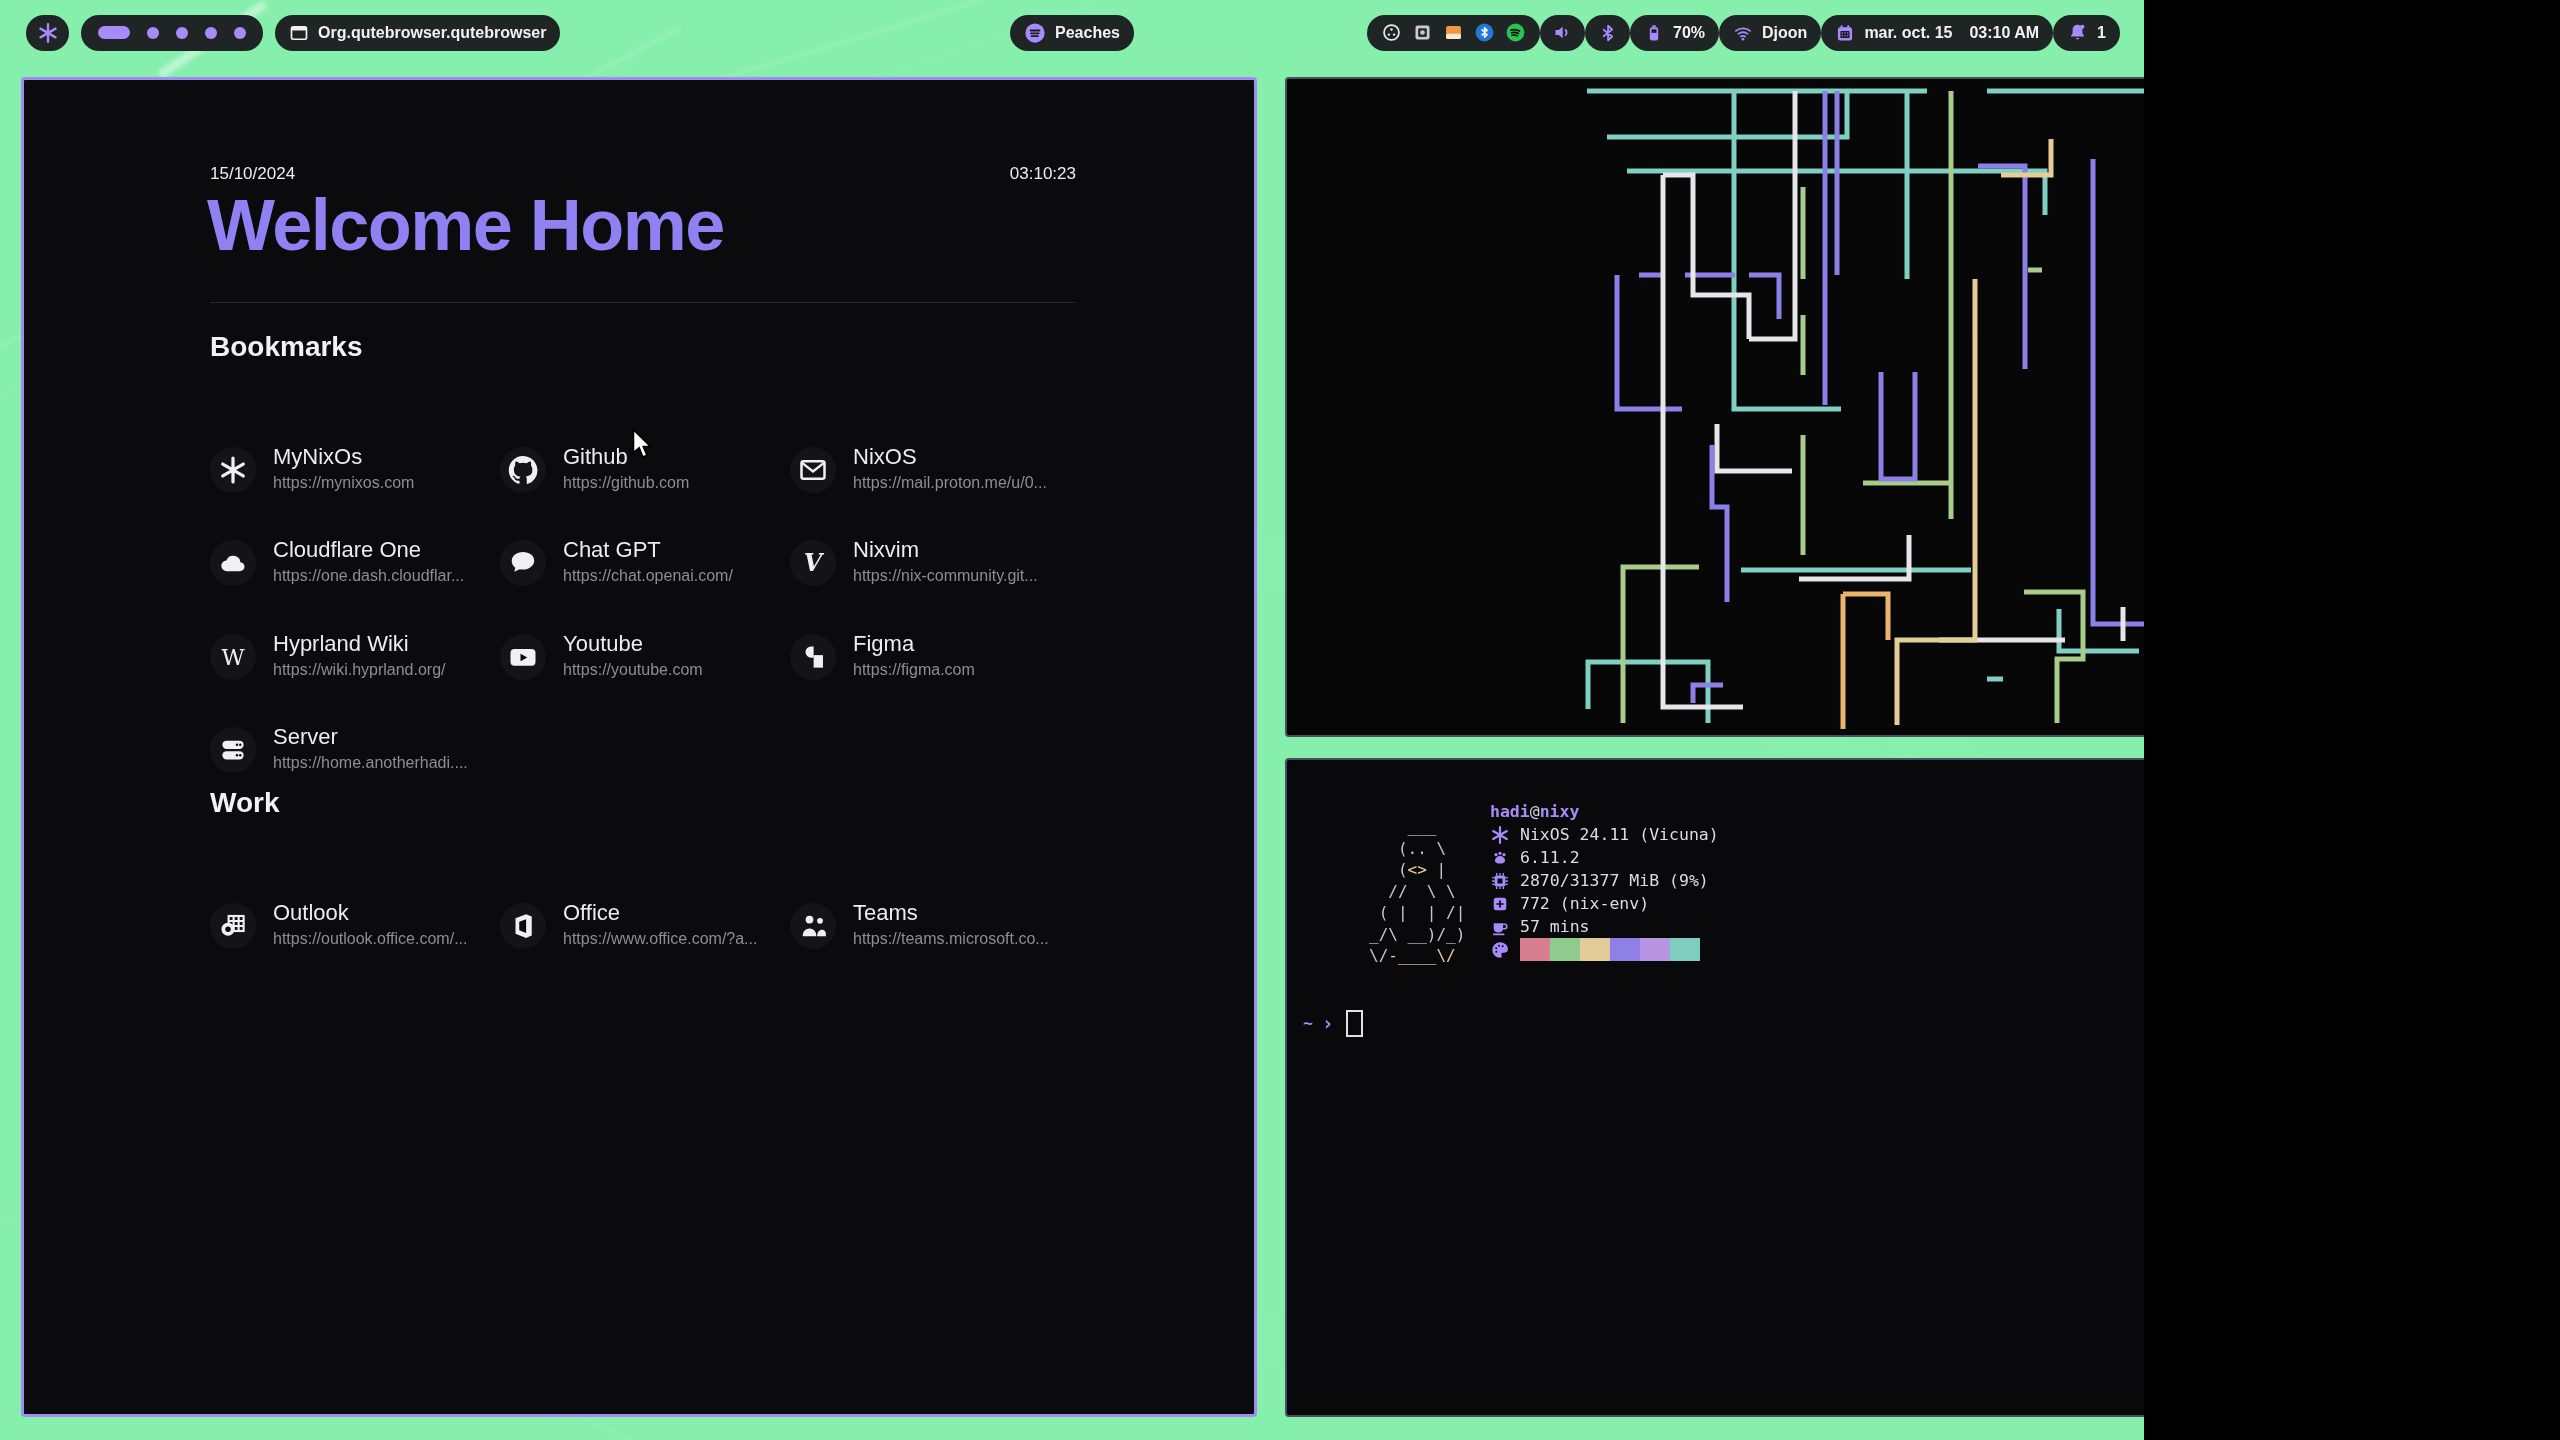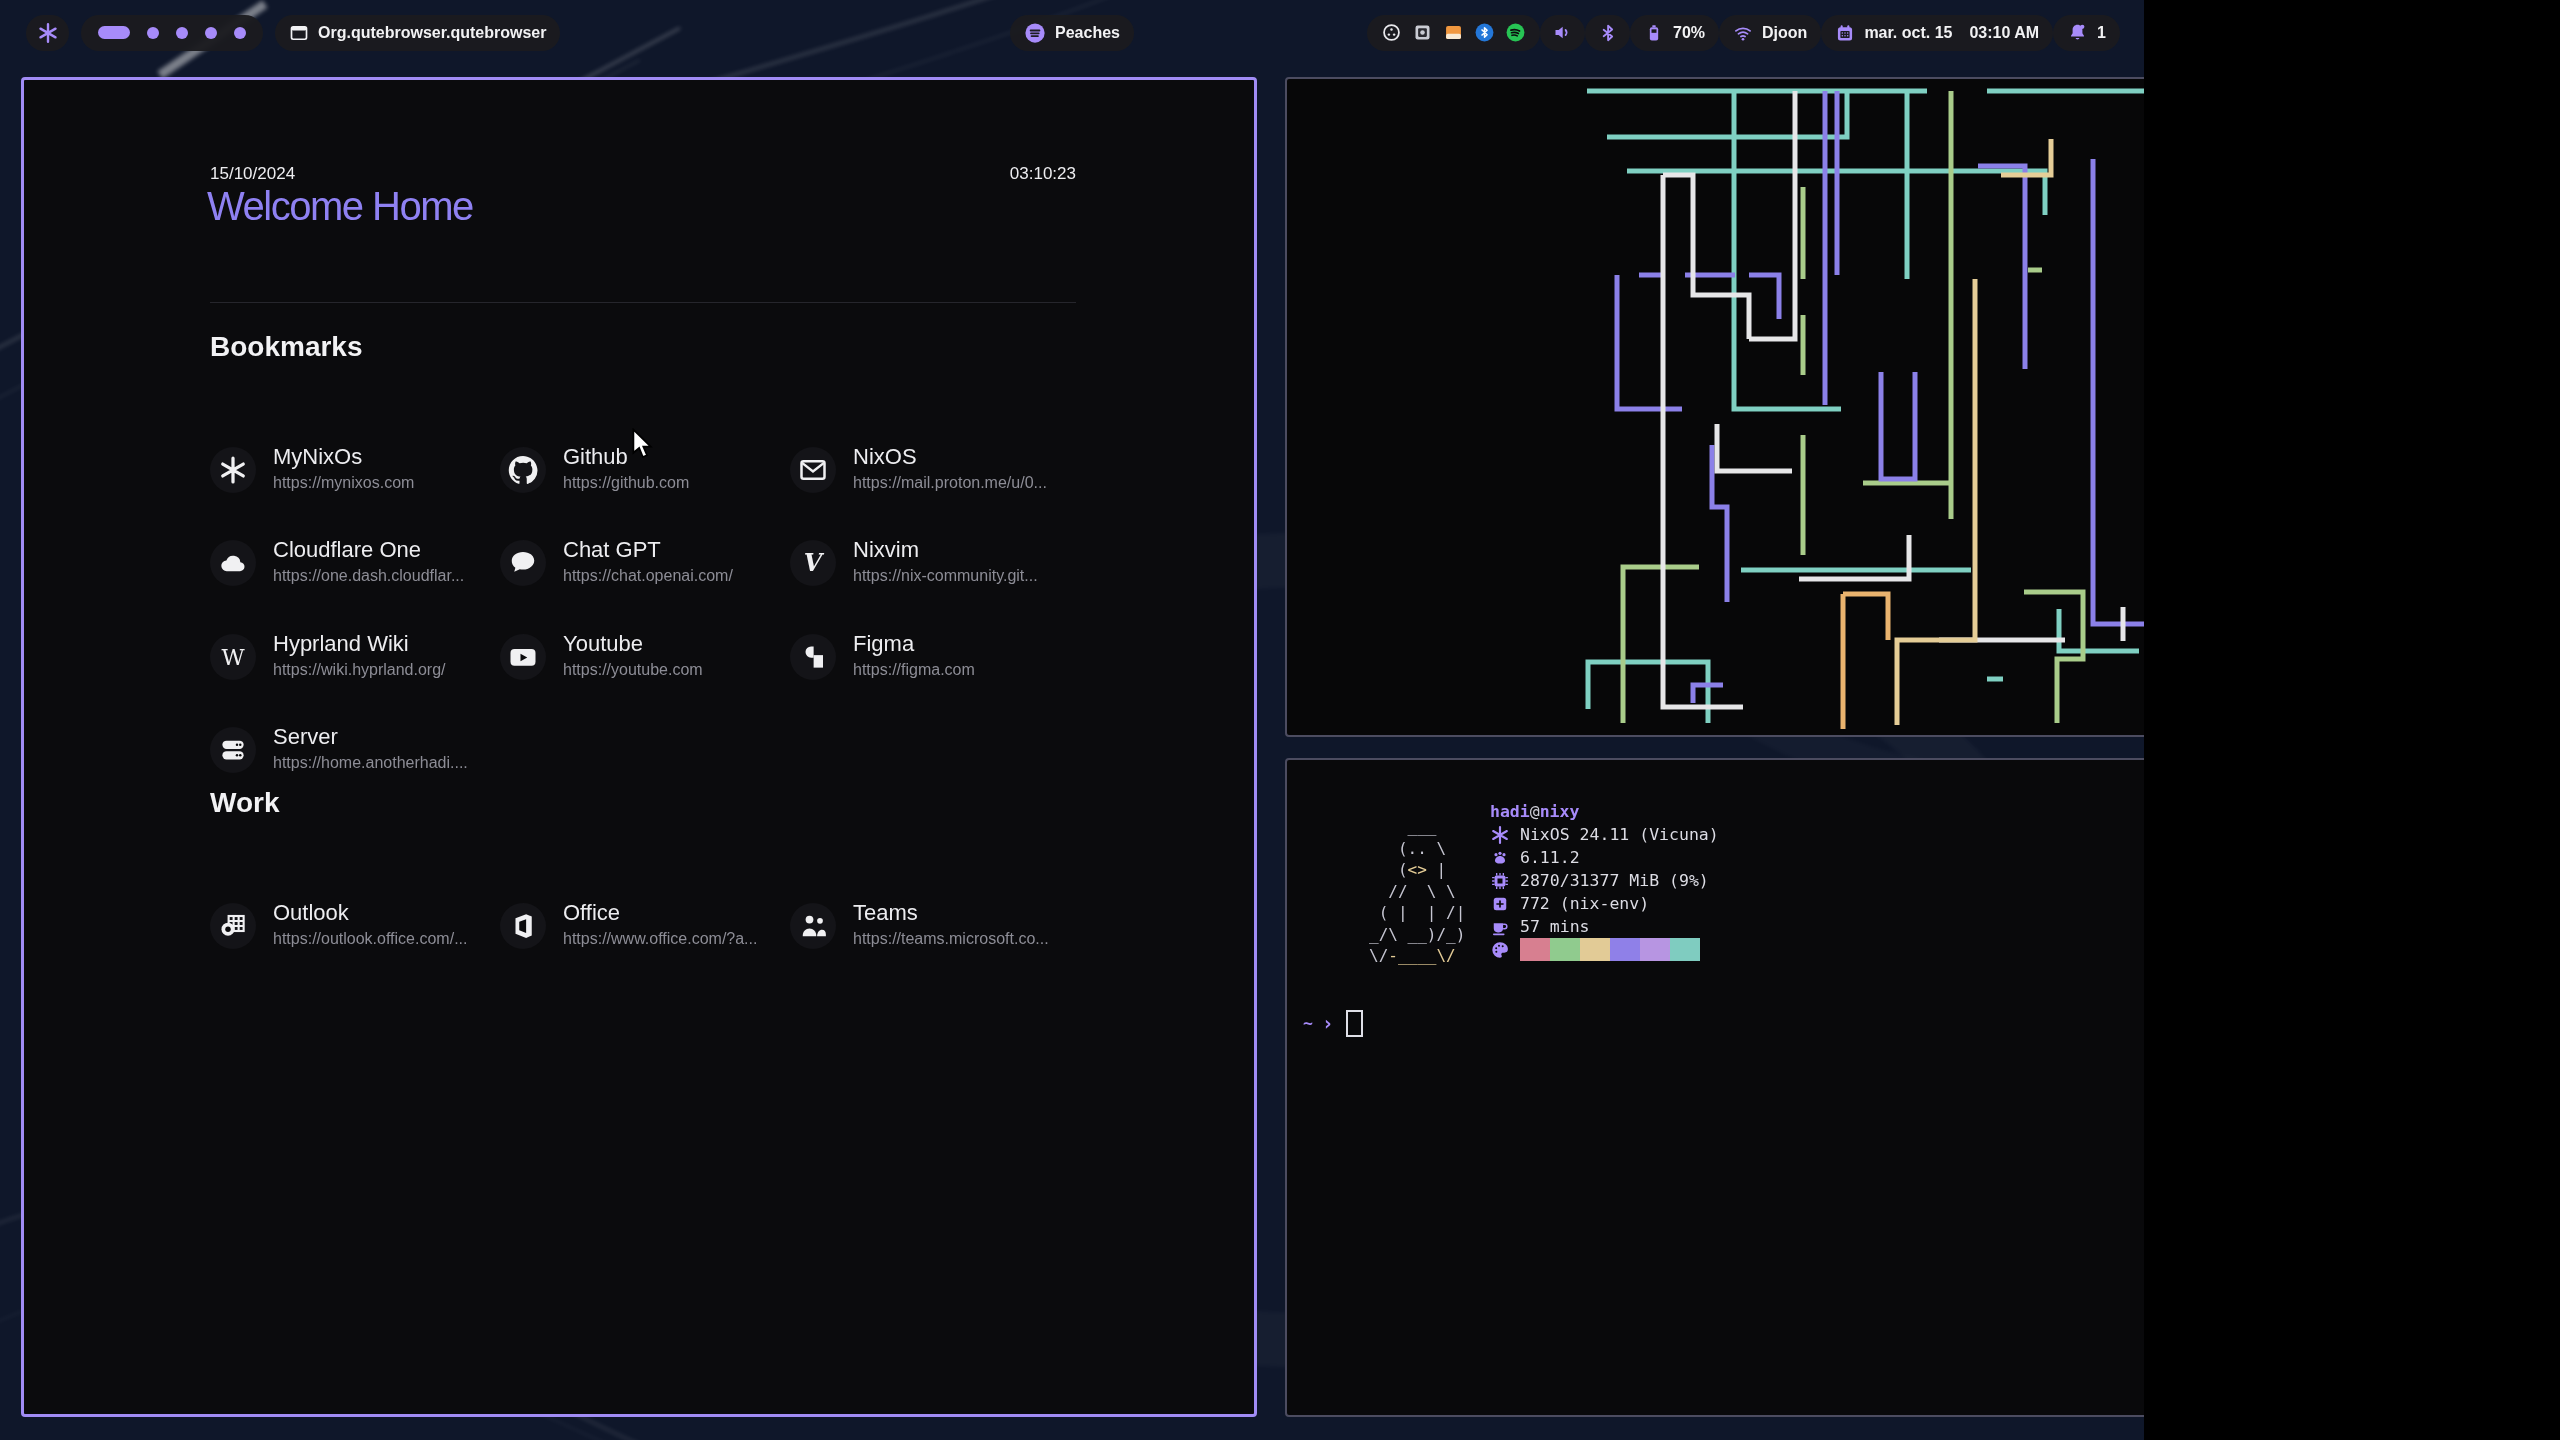--- a/index.html
+++ b/index.html
@@ -1,16 +1,16 @@
 <!DOCTYPE html>
 <html><head>
 <meta charset="utf-8">
 <style>
   html,body{margin:0;padding:0;background:#000;}
-  .stage{position:relative;width:2144px;height:1440px;overflow:hidden;background:#0f172a;
+  .stage{position:relative;width:2144px;height:1440px;overflow:hidden;background:#86efac;
          font-family:"Liberation Sans",sans-serif;}
   .wallpaper{position:absolute;inset:0;}
   
   .topbar{position:absolute;left:0;right:0;top:14px;height:37px;display:flex;align-items:center;z-index:5;}
   .tb-left{display:flex;align-items:center;gap:12px;margin-left:26px;}
   .tb-center{position:absolute;left:50%;transform:translateX(-50%);}
   .tb-right{display:flex;align-items:flex-start;margin-left:auto;margin-right:24px;}
   .pill{height:36px;background:rgba(27,27,31,.96);border-radius:18px;display:flex;align-items:center;
         gap:9px;padding:0 14px;color:#f2f2f4;font-weight:bold;font-size:16px;white-space:nowrap;}
   .logo-pill{width:43px;padding:0;justify-content:center;color:#a78bfa;}
@@ -24,21 +24,21 @@
   .tray-ic{display:inline-flex;}
   .clock-time{margin-left:8px;}
   
   .window{position:absolute;border-radius:4px;box-sizing:border-box;}
   .browser-window{left:21px;top:77px;width:1236px;height:1340px;background:#0b0b0d;border:3px solid #a18cf5;}
   .pipes-window{left:1285px;top:77px;width:1251px;height:660px;background:#070708;border:2px solid #4c4c60;overflow:hidden;}
   .term-window{left:1285px;top:758px;width:1251px;height:659px;background:#09090b;border:2px solid #4c4c60;overflow:hidden;}
   
   .bw-head{position:absolute;left:186px;top:84px;width:866px;display:flex;justify-content:space-between;
            font-size:17px;color:#ededf0;}
-  .bw-title{position:absolute;left:183px;top:104px;font-size:40px;font-weight:normal;letter-spacing:-1.5px;color:#8f81f2;}
+  .bw-title{position:absolute;left:183px;top:104px;font-size:72px;font-weight:bold;letter-spacing:-1.5px;color:#8f81f2;}
   .bw-divider{position:absolute;left:186px;top:222px;width:866px;height:1px;background:#26262c;}
   .section{position:absolute;left:186px;}
   .sec-bookmarks{top:250px;}
   .sec-work{top:706px;}
   .sec-h{font-size:28px;font-weight:bold;color:#f2f2f4;line-height:33px;}
   .grid{margin-top:36px;display:grid;grid-template-columns:repeat(3,290px);grid-auto-rows:93.5px;}
   .link{display:flex;align-items:flex-end;gap:17px;cursor:pointer;}
   .link-ic{width:46px;height:46px;border-radius:50%;background:#141418;display:flex;align-items:center;
            justify-content:center;color:#f0f0f2;flex:0 0 46px;}
   .link-name{font-size:22px;color:#ededf0;line-height:25px;margin-top:1px;}

